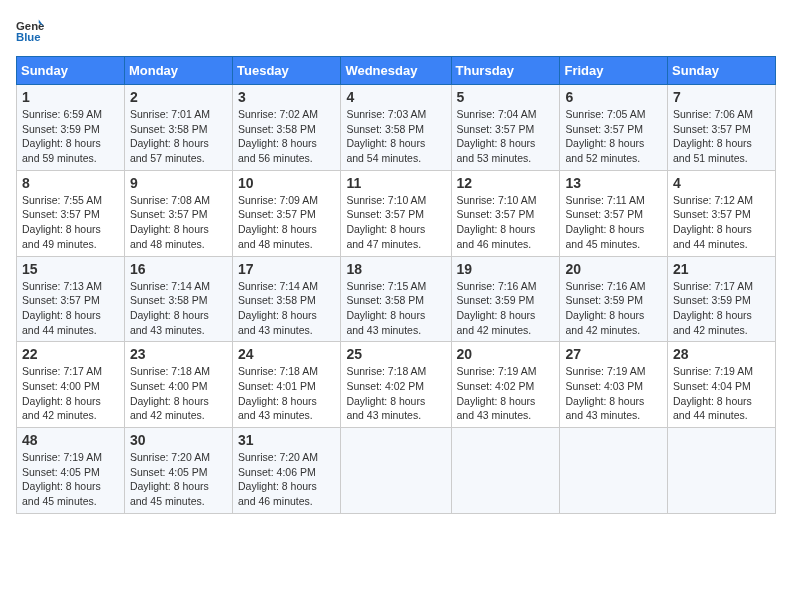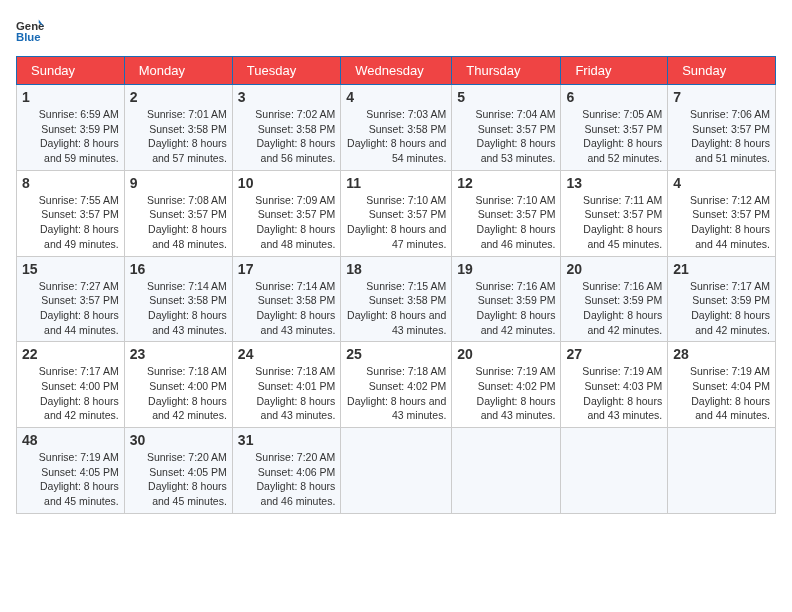--- a/index.html
+++ b/index.html
@@ -34,26 +34,26 @@
     .location {
       font-size: 15px;
       color: #555;
     }
     table {
       width: 100%;
       border-collapse: collapse;
       font-size: 11px;
     }
     thead tr th {
-      background: #ef4444;
+      background: #3b82f6;
       color: #fff;
-      padding: 6px 14px;
+      padding: 6px 4px;
       text-align: left;
       font-size: 13px;
-      font-weight: normal;
+      font-weight: bold;
       border: 1px solid #1a6bb5;
     }
     tbody tr td {
       border: 1px solid #ccc;
       vertical-align: top;
       padding: 4px 5px;
       min-height: 70px;
       width: 113px;
     }
     tbody tr:nth-child(odd) td {
@@ -66,21 +66,20 @@
       font-size: 14px;
       font-weight: bold;
       color: #333;
       display: block;
       margin-bottom: 2px;
     }
     .day-info {
       color: #333;
       font-size: 10.5px;
       line-height: 1.4;
-      text-align: right;
     }
     td.empty {
       background: #f5f8fc;
     }
   </style>
 </head>
 <body>
 
 <div class="header">
   <div class="logo">
@@ -226,21 +225,21 @@
           <span>Sunrise: 7:12 AM</span><br>
           <span>Sunset: 3:57 PM</span><br>
           <span>Daylight: 8 hours and 44 minutes.</span>
         </div>
       </td>
       </tr>
       <tr>
         <td>
         <span class="day-num">15</span>
         <div class="day-info">
-          <span>Sunrise: 7:27 AM</span><br>
+          <span>Sunrise: 7:13 AM</span><br>
           <span>Sunset: 3:57 PM</span><br>
           <span>Daylight: 8 hours and 44 minutes.</span>
         </div>
       </td>
         <td>
         <span class="day-num">16</span>
         <div class="day-info">
           <span>Sunrise: 7:14 AM</span><br>
           <span>Sunset: 3:58 PM</span><br>
           <span>Daylight: 8 hours and 43 minutes.</span>

